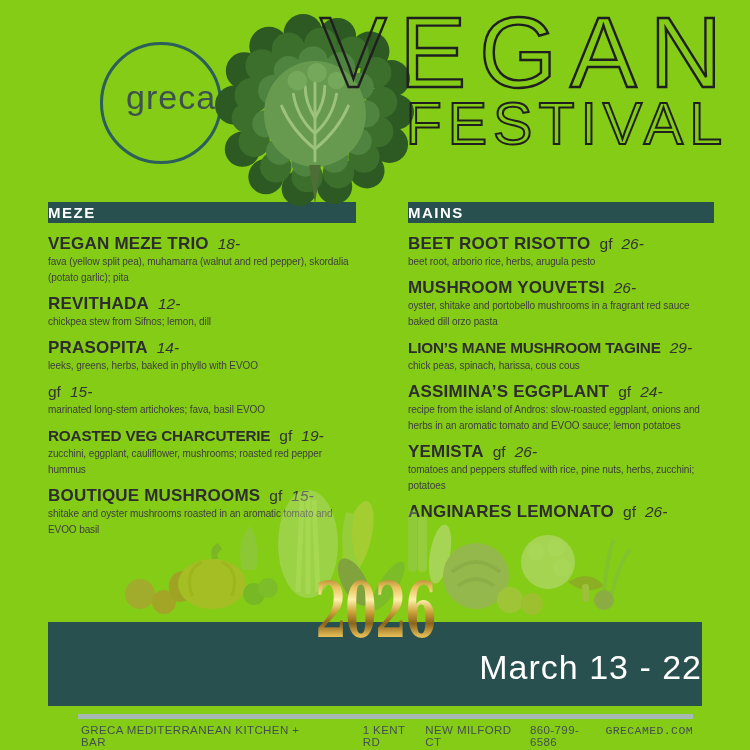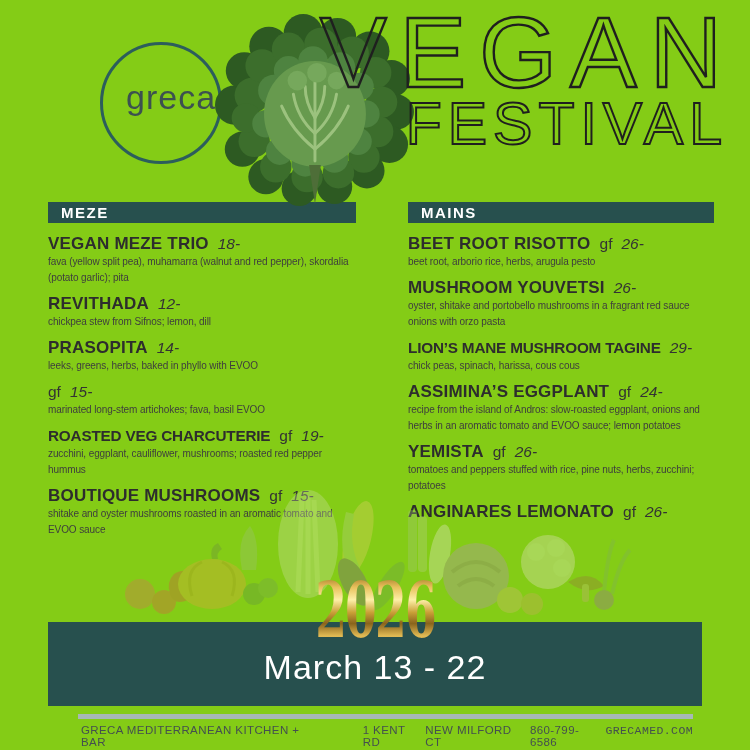--- a/index.html
+++ b/index.html
@@ -20,41 +20,41 @@
     .title .t2{-webkit-text-stroke:2px #1f1f1f;}
   }
   .title .t1{font-size:100px;line-height:.96;letter-spacing:13px;margin-right:-13px;margin-left:16px;}
   .title .t2{font-size:59px;line-height:.95;letter-spacing:6px;margin-right:-6px;margin-top:-4px;}
 
   
   .col{position:absolute;top:202px;}
   .col.left{left:48px;width:308px;}
   .col.right{left:408px;width:306px;}
   .sec-bar{height:21px;background:#27504e;color:#ffffff;font-size:15px;font-weight:bold;
-           letter-spacing:1.5px;display:flex;align-items:center;padding-left:13px;
+           letter-spacing:1.5px;display:flex;align-items:center;
            box-sizing:border-box;margin-bottom:11px;}
   .item{margin-bottom:8px;}
   .row{display:flex;align-items:baseline;gap:9px;white-space:nowrap;line-height:20px;}
   .nm{font-size:17px;font-weight:bold;color:#2d2d2d;letter-spacing:.2px;}
   .row.tight .nm{font-size:15.3px;letter-spacing:-.2px;}
   .gf{font-size:15.5px;color:#333;}
   .gf:empty{display:none;}
   .pr{font-size:15.5px;font-style:italic;color:#333;font-weight:500;}
   .ds{font-size:10px;line-height:16px;color:#3e3e3e;letter-spacing:-.1px;}
 
   
   .veg-strip{position:absolute;left:112px;top:482px;width:525px;height:142px;opacity:.32;z-index:1;}
   .year{position:absolute;left:0;top:576px;width:750px;text-align:center;z-index:5;
         font-family:"DejaVu Serif",serif;font-weight:bold;font-size:76px;line-height:70px;
         letter-spacing:-3px;transform:scaleX(.60);transform-origin:50% 50%;
         background:linear-gradient(180deg,#a87d2a 0%,#e8c15c 16%,#fdf0a8 34%,#caa038 52%,
                    #8a641c 68%,#e3bc55 86%,#9a7224 100%);
         -webkit-background-clip:text;background-clip:text;color:transparent;}
   .banner{position:absolute;left:48px;top:622px;width:654px;height:84px;background:#27504e;
-          z-index:3;display:flex;align-items:center;justify-content:center;}
+          z-index:3;display:flex;align-items:center;justify-content:flex-end;}
   .banner-text{color:#ffffff;font-size:34px;letter-spacing:1px;margin-top:6px;}
 
   
   .foot-line{position:absolute;left:78px;top:714px;width:615px;height:5px;background:#a7b8b5;z-index:2;}
   .footer{position:absolute;left:81px;top:724px;width:612px;display:flex;align-items:baseline;
           font-size:11.5px;color:#44504f;letter-spacing:.4px;z-index:2;}
   .footer .grp{display:flex;margin-left:38px;}
   .footer .site{margin-left:auto;font-family:Liberation Mono, monospace;}
 </style>
 </head>
@@ -172,41 +172,41 @@
           <span class="pr">19-</span>
         </div>
       <div class="ds">zucchini, eggplant, cauliflower, mushrooms; roasted red pepper hummus</div>
     </div>
     <div class="item">
       <div class="row">
           <span class="nm">BOUTIQUE MUSHROOMS</span>
           <span class="gf">gf</span>
           <span class="pr">15-</span>
         </div>
-      <div class="ds">shitake and oyster mushrooms roasted in an aromatic tomato and EVOO sauce</div>
+      <div class="ds">shitake and oyster mushrooms roasted in an aromatic tomato and EVOO basil</div>
     </div>
   </div>
 
   <div class="col right">
     <div class="sec-bar">MAINS</div>
 
     <div class="item">
       <div class="row">
           <span class="nm">BEET ROOT RISOTTO</span>
           <span class="gf">gf</span>
           <span class="pr">26-</span>
         </div>
       <div class="ds">beet root, arborio rice, herbs, arugula pesto</div>
     </div>
     <div class="item">
       <div class="row">
           <span class="nm">MUSHROOM YOUVETSI</span>
           <span class="pr">26-</span>
         </div>
-      <div class="ds">oyster, shitake and portobello mushrooms in a fragrant red sauce onions with orzo pasta</div>
+      <div class="ds">oyster, shitake and portobello mushrooms in a fragrant red sauce baked dill orzo pasta</div>
     </div>
     <div class="item">
       <div class="row tight">
           <span class="nm">LION’S MANE MUSHROOM TAGINE</span>
           <span class="pr">29-</span>
         </div>
       <div class="ds">chick peas, spinach, harissa, cous cous</div>
     </div>
     <div class="item">
       <div class="row">

